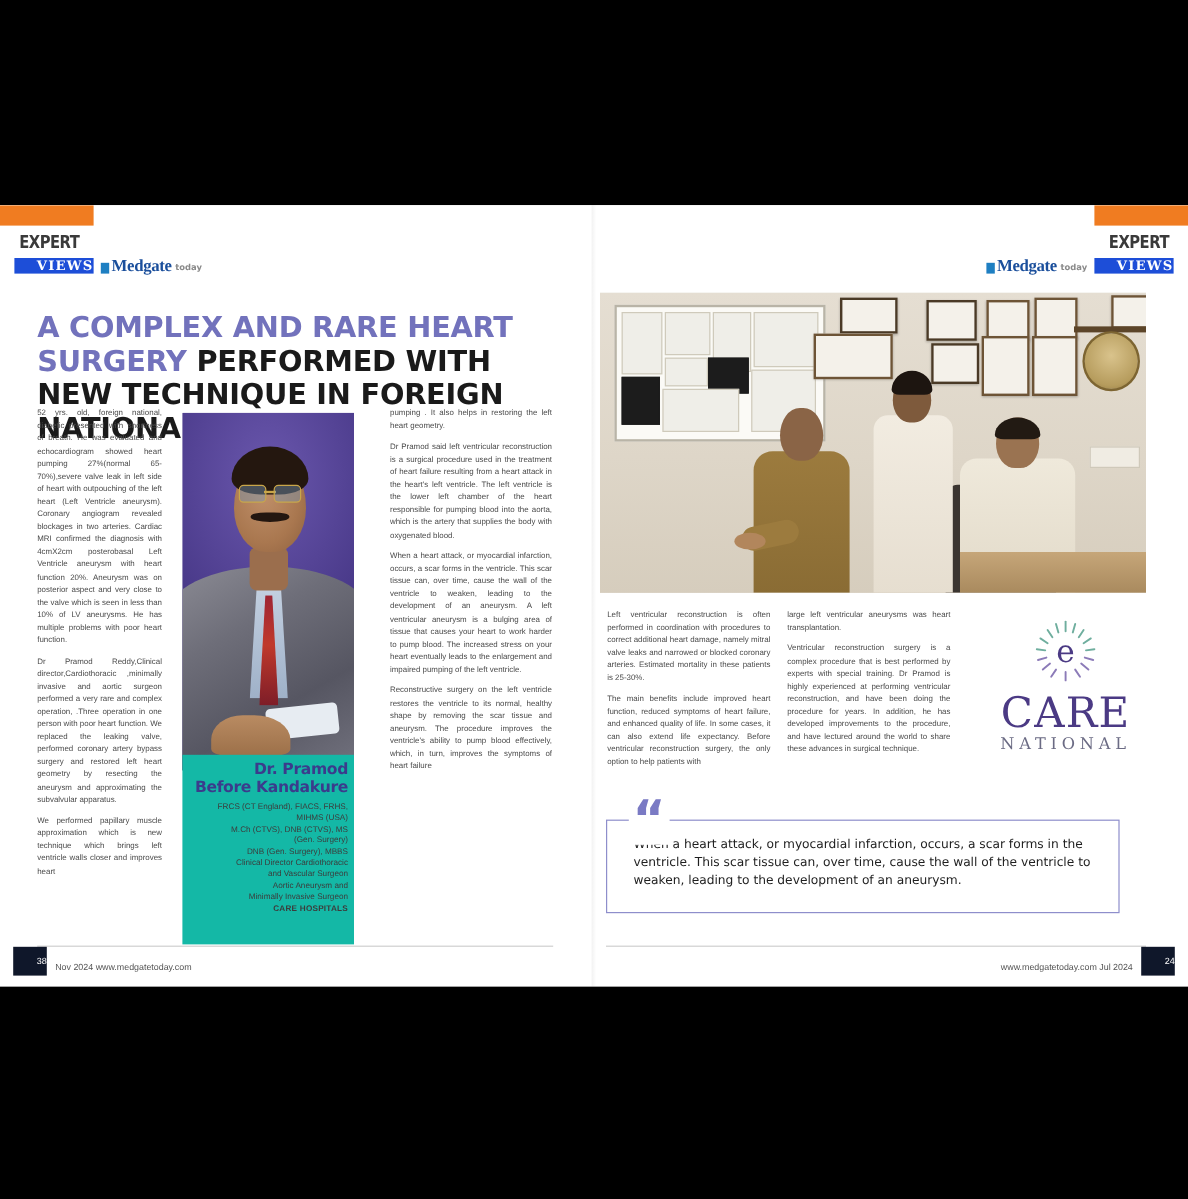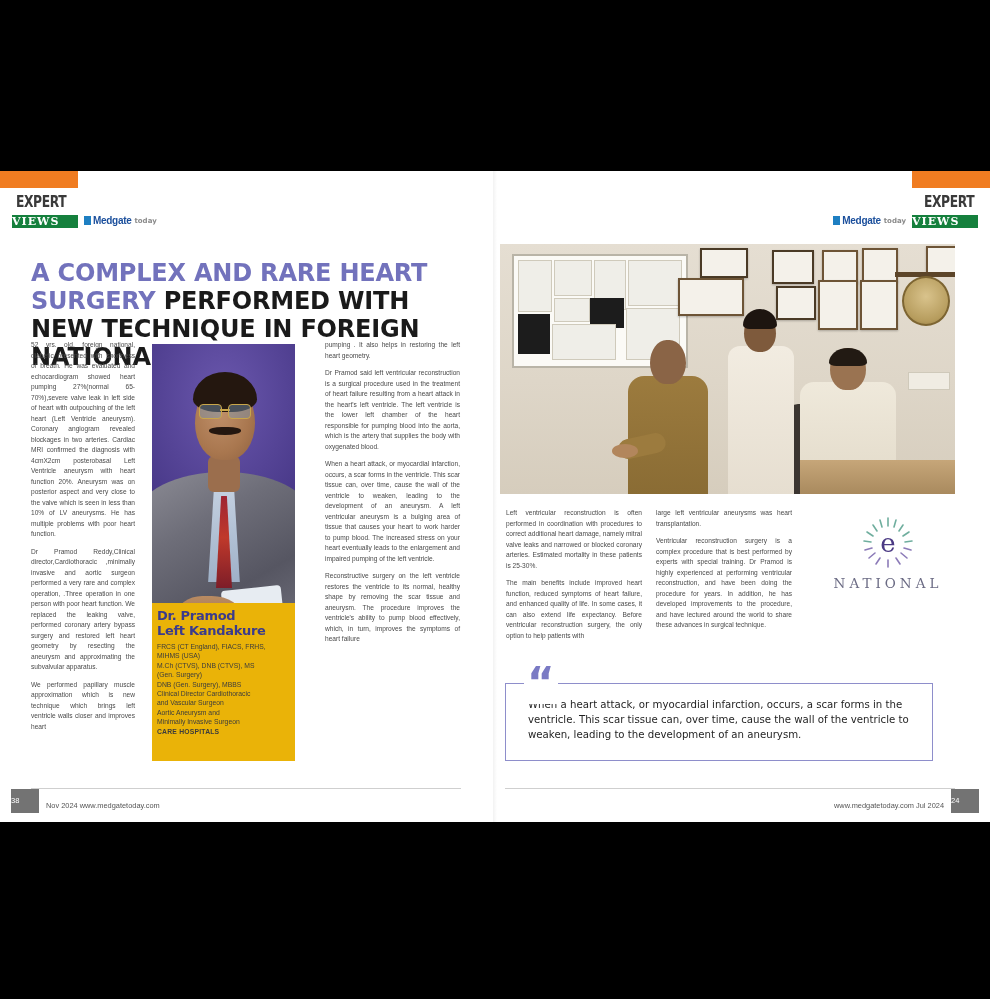--- a/index.html
+++ b/index.html
@@ -61,27 +61,27 @@
     color: #3a3a3a;
     transform: scaleX(0.82);
   }
   .page-left .head-expert { left: 16px; transform-origin: left center; }
   .page-right .head-expert { right: 16px; transform-origin: right center; }
 
   .head-blue {
     position: absolute;
     top: 44px;
     height: 13px;
-    background: #15803d;
+    background: #1d4ed8;
     color: #ffffff;
     font-family: "DejaVu Serif", serif;
     font-weight: 700;
     font-size: 11px;
     letter-spacing: 1px;
-    text-align: left;
+    text-align: right;
     line-height: 13px;
   }
   .page-left .head-blue { left: 12px; width: 66px; }
   .page-right .head-blue { right: 12px; width: 66px; }
 
   .head-logo {
     position: absolute;
     top: 44px;
     display: flex;
     align-items: center;
@@ -90,23 +90,23 @@
   }
   .page-left .head-logo { left: 84px; }
   .page-right .head-logo { right: 84px; }
   .head-logo .lg-sq {
     display: inline-block;
     width: 7px;
     height: 9px;
     background: #1E7FC2;
   }
   .head-logo .lg-med {
-    font-family: Liberation Sans, sans-serif;
+    font-family: Liberation Serif, serif;
     font-weight: 700;
-    font-size: 10px;
+    font-size: 14px;
     color: #1B4F9C;
     letter-spacing: -0.3px;
   }
   .head-logo .lg-today {
     font-family: "DejaVu Sans", sans-serif;
     font-weight: 700;
     font-size: 7px;
     color: #8a8a8a;
     margin-left: 1px;
   }
@@ -262,27 +262,27 @@
     height: 26px;
     background: #e7ecf2;
     border-radius: 4px;
     transform: rotate(-6deg);
   }
 
   
   .namecard {
     position: absolute;
     left: 152px;
-    top: 432px;
+    top: 458px;
     width: 143px;
     height: 158px;
-    background: #eab308;
+    background: #14b8a6;
     padding: 6px 5px 0 5px;
     box-sizing: border-box;
-    text-align: left;
+    text-align: right;
   }
   .namecard .dr-name {
     font-family: "DejaVu Sans", sans-serif;
     font-weight: 700;
     font-size: 13px;
     line-height: 14.5px;
     color: #3B3B8C;
     letter-spacing: -0.3px;
     margin-bottom: 4px;
   }
@@ -473,25 +473,25 @@
     background: #cfcfcf;
   }
   .page-left .footer-rule { left: 31px; width: 430px; }
   .page-right .footer-rule { left: 10px; width: 450px; }
 
   .pagenum {
     position: absolute;
     bottom: 9px;
     width: 28px;
     height: 24px;
-    background: #737373;
+    background: #0f172a;
     color: #ffffff;
     font-family: "Liberation Sans", sans-serif;
     font-size: 7.5px;
-    text-align: left;
+    text-align: right;
     line-height: 24px;
   }
   .page-left .pagenum { left: 11px; }
   .page-right .pagenum { right: 11px; }
 
   .footer-text {
     position: absolute;
     bottom: 12px;
     font-family: "Liberation Sans", sans-serif;
     font-size: 7.4px;
@@ -560,21 +560,21 @@
       <div class="col col-2">
         <p>pumping . It also helps in restoring the left heart geometry.</p>
         <p>Dr Pramod said left ventricular reconstruction is a surgical procedure used in the treatment of heart failure resulting from a heart attack in the heart's left ventricle. The left ventricle is the lower left chamber of the heart responsible for pumping blood into the aorta, which is the artery that supplies the body with oxygenated blood.</p>
         <p>When a heart attack, or myocardial infarction, occurs, a scar forms in the ventricle. This scar tissue can, over time, cause the wall of the ventricle to weaken, leading to the development of an aneurysm. A left ventricular aneurysm is a bulging area of tissue that causes your heart to work harder to pump blood. The increased stress on your heart eventually leads to the enlargement and impaired pumping of the left ventricle.</p>
         <p>Reconstructive surgery on the left ventricle restores the ventricle to its normal, healthy shape by removing the scar tissue and aneurysm. The procedure improves the ventricle's ability to pump blood effectively, which, in turn, improves the symptoms of heart failure</p>
       </div>
 
       <div class="namecard">
         <div class="dr-name">
           <div>Dr. Pramod</div>
-          <div>Left Kandakure</div>
+          <div>Before Kandakure</div>
         </div>
         <div class="cred">
           <div>FRCS (CT England), FIACS, FRHS,</div>
           <div>MIHMS (USA)</div>
           <div>M.Ch (CTVS), DNB (CTVS), MS</div>
           <div>(Gen. Surgery)</div>
           <div>DNB (Gen. Surgery), MBBS</div>
           <div>Clinical Director Cardiothoracic</div>
           <div>and Vascular Surgeon</div>
           <div>Aortic Aneurysm and</div>
@@ -673,20 +673,21 @@
             <line x1="9" y1="34" x2="16" y2="32"></line>
             <line x1="55" y1="34" x2="48" y2="32"></line>
             <line x1="13" y1="42" x2="19" y2="37"></line>
             <line x1="51" y1="42" x2="45" y2="37"></line>
             <line x1="20" y1="48" x2="24" y2="42"></line>
             <line x1="44" y1="48" x2="40" y2="42"></line>
             <line x1="32" y1="51" x2="32" y2="44"></line>
           </g>
           <text x="32" y="36" text-anchor="middle" font-family="DejaVu Serif, serif" font-size="26" fill="#4B3A84">e</text>
         </svg>
+        <div class="care-word">CARE</div>
         <div class="hosp-word">NATIONAL</div>
       </div>
 
       <div class="pullquote">
         <div class="qmark">“</div>
         <div class="qtext">When a heart attack, or myocardial infarction, occurs, a scar forms in the ventricle. This scar tissue can, over time, cause the wall of the ventricle to weaken, leading to the development of an aneurysm.</div>
       </div>
 
       <div class="footer-rule"></div>
       <div class="pagenum">24</div>

